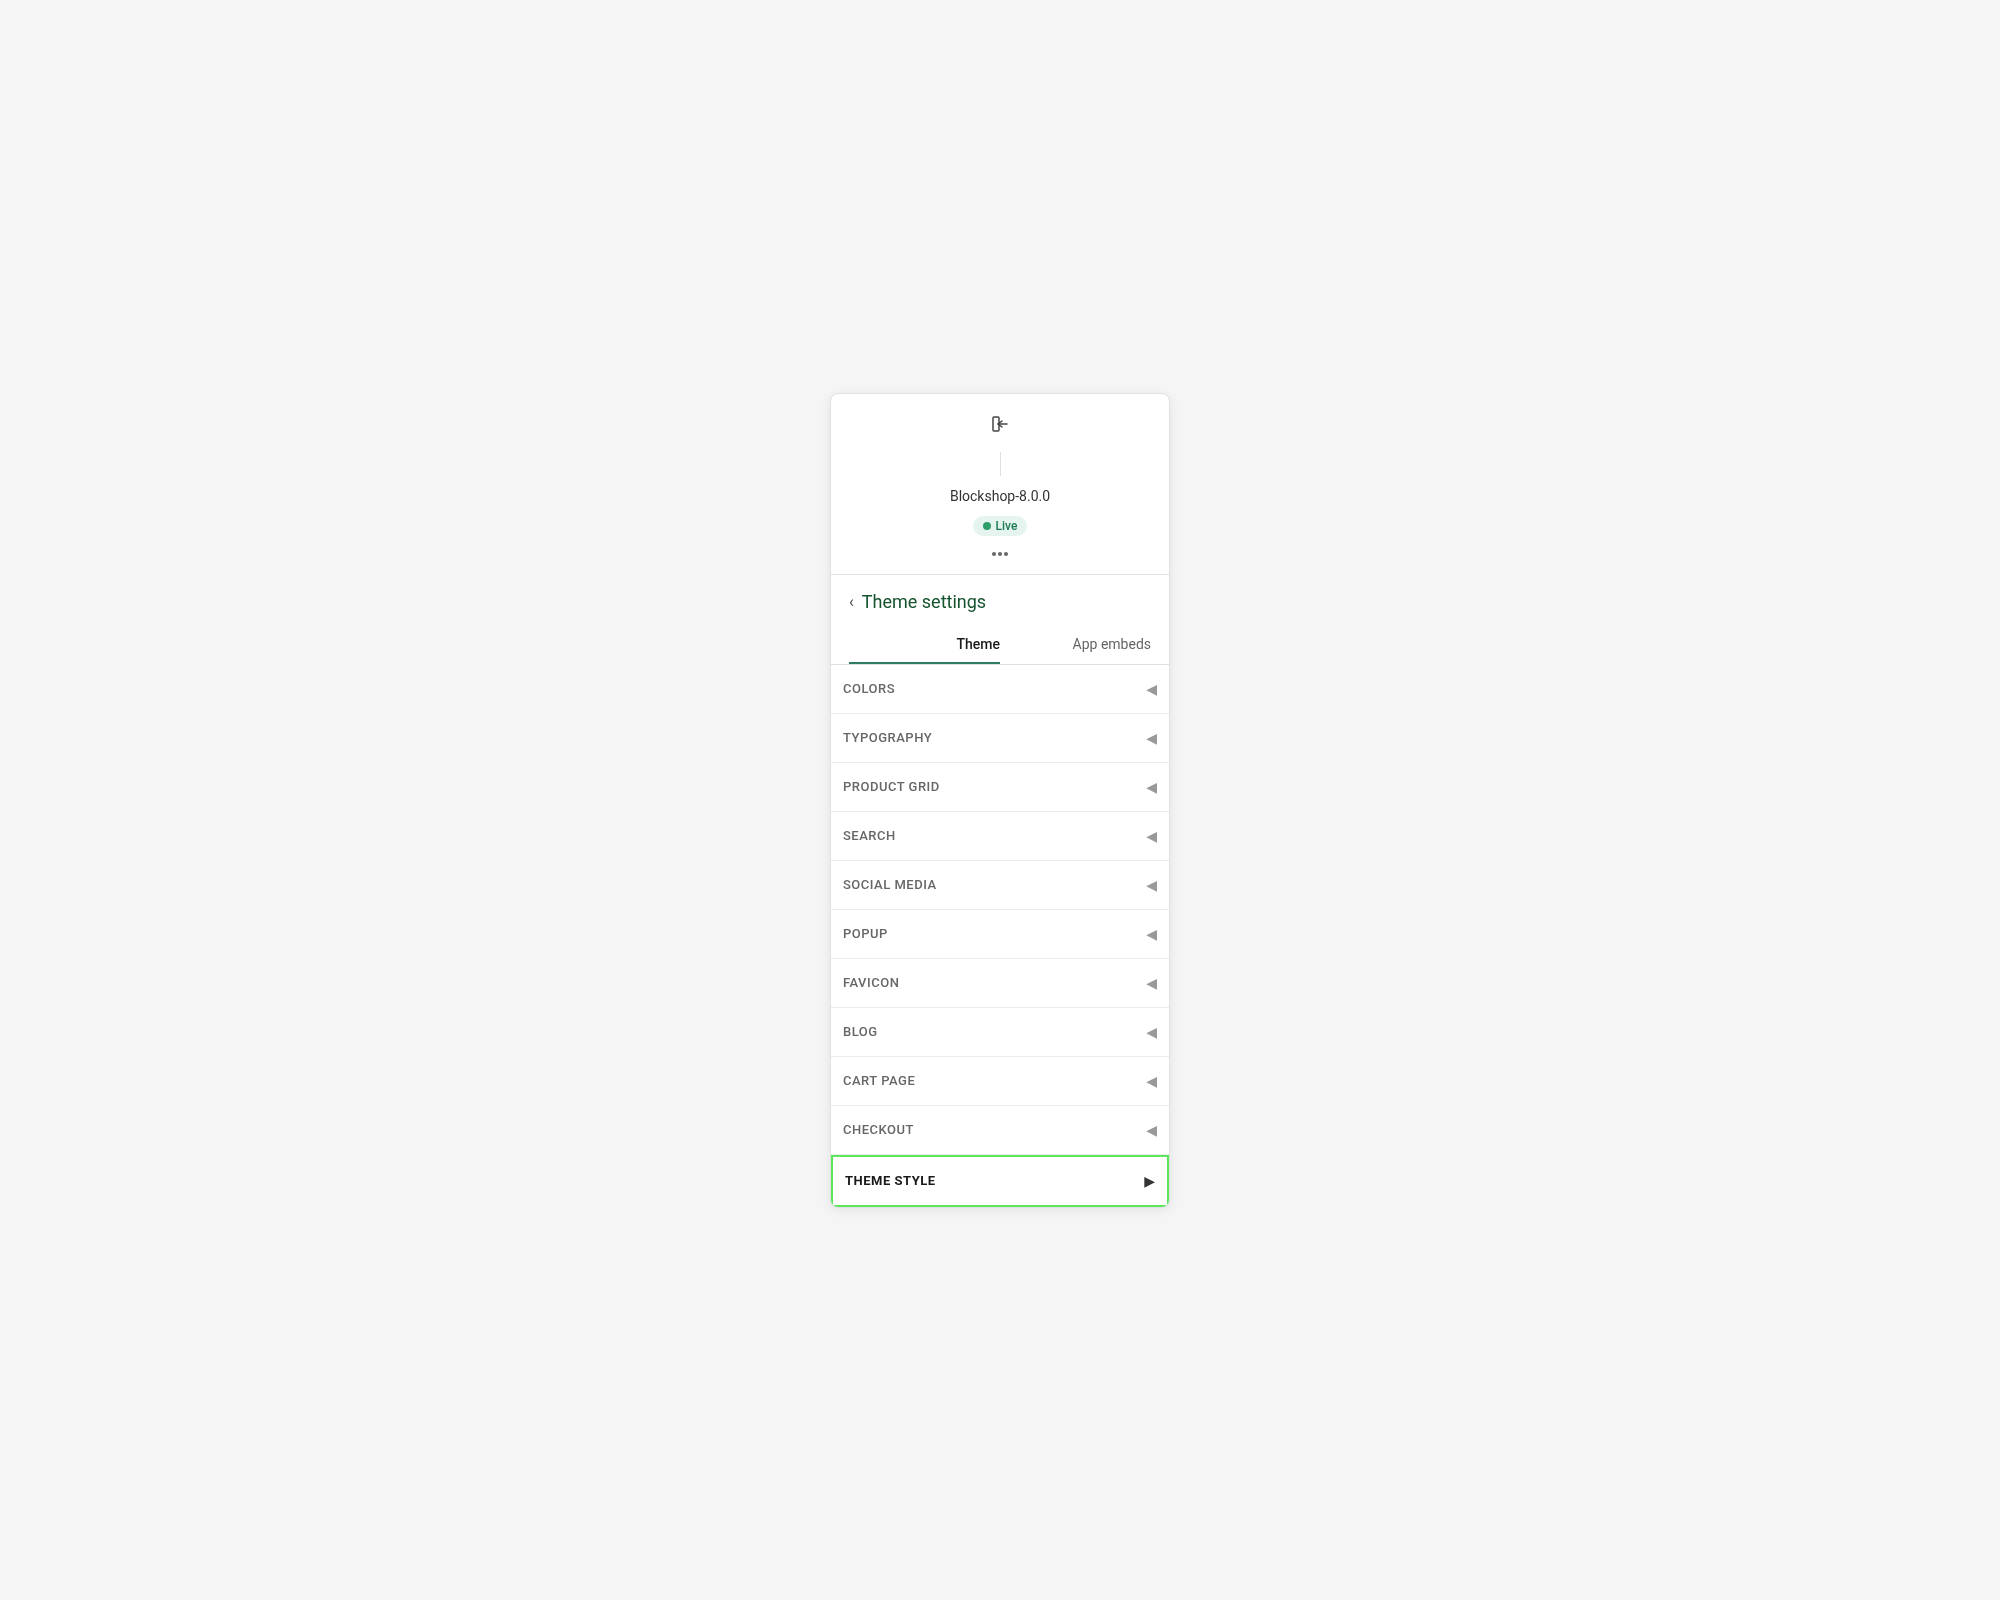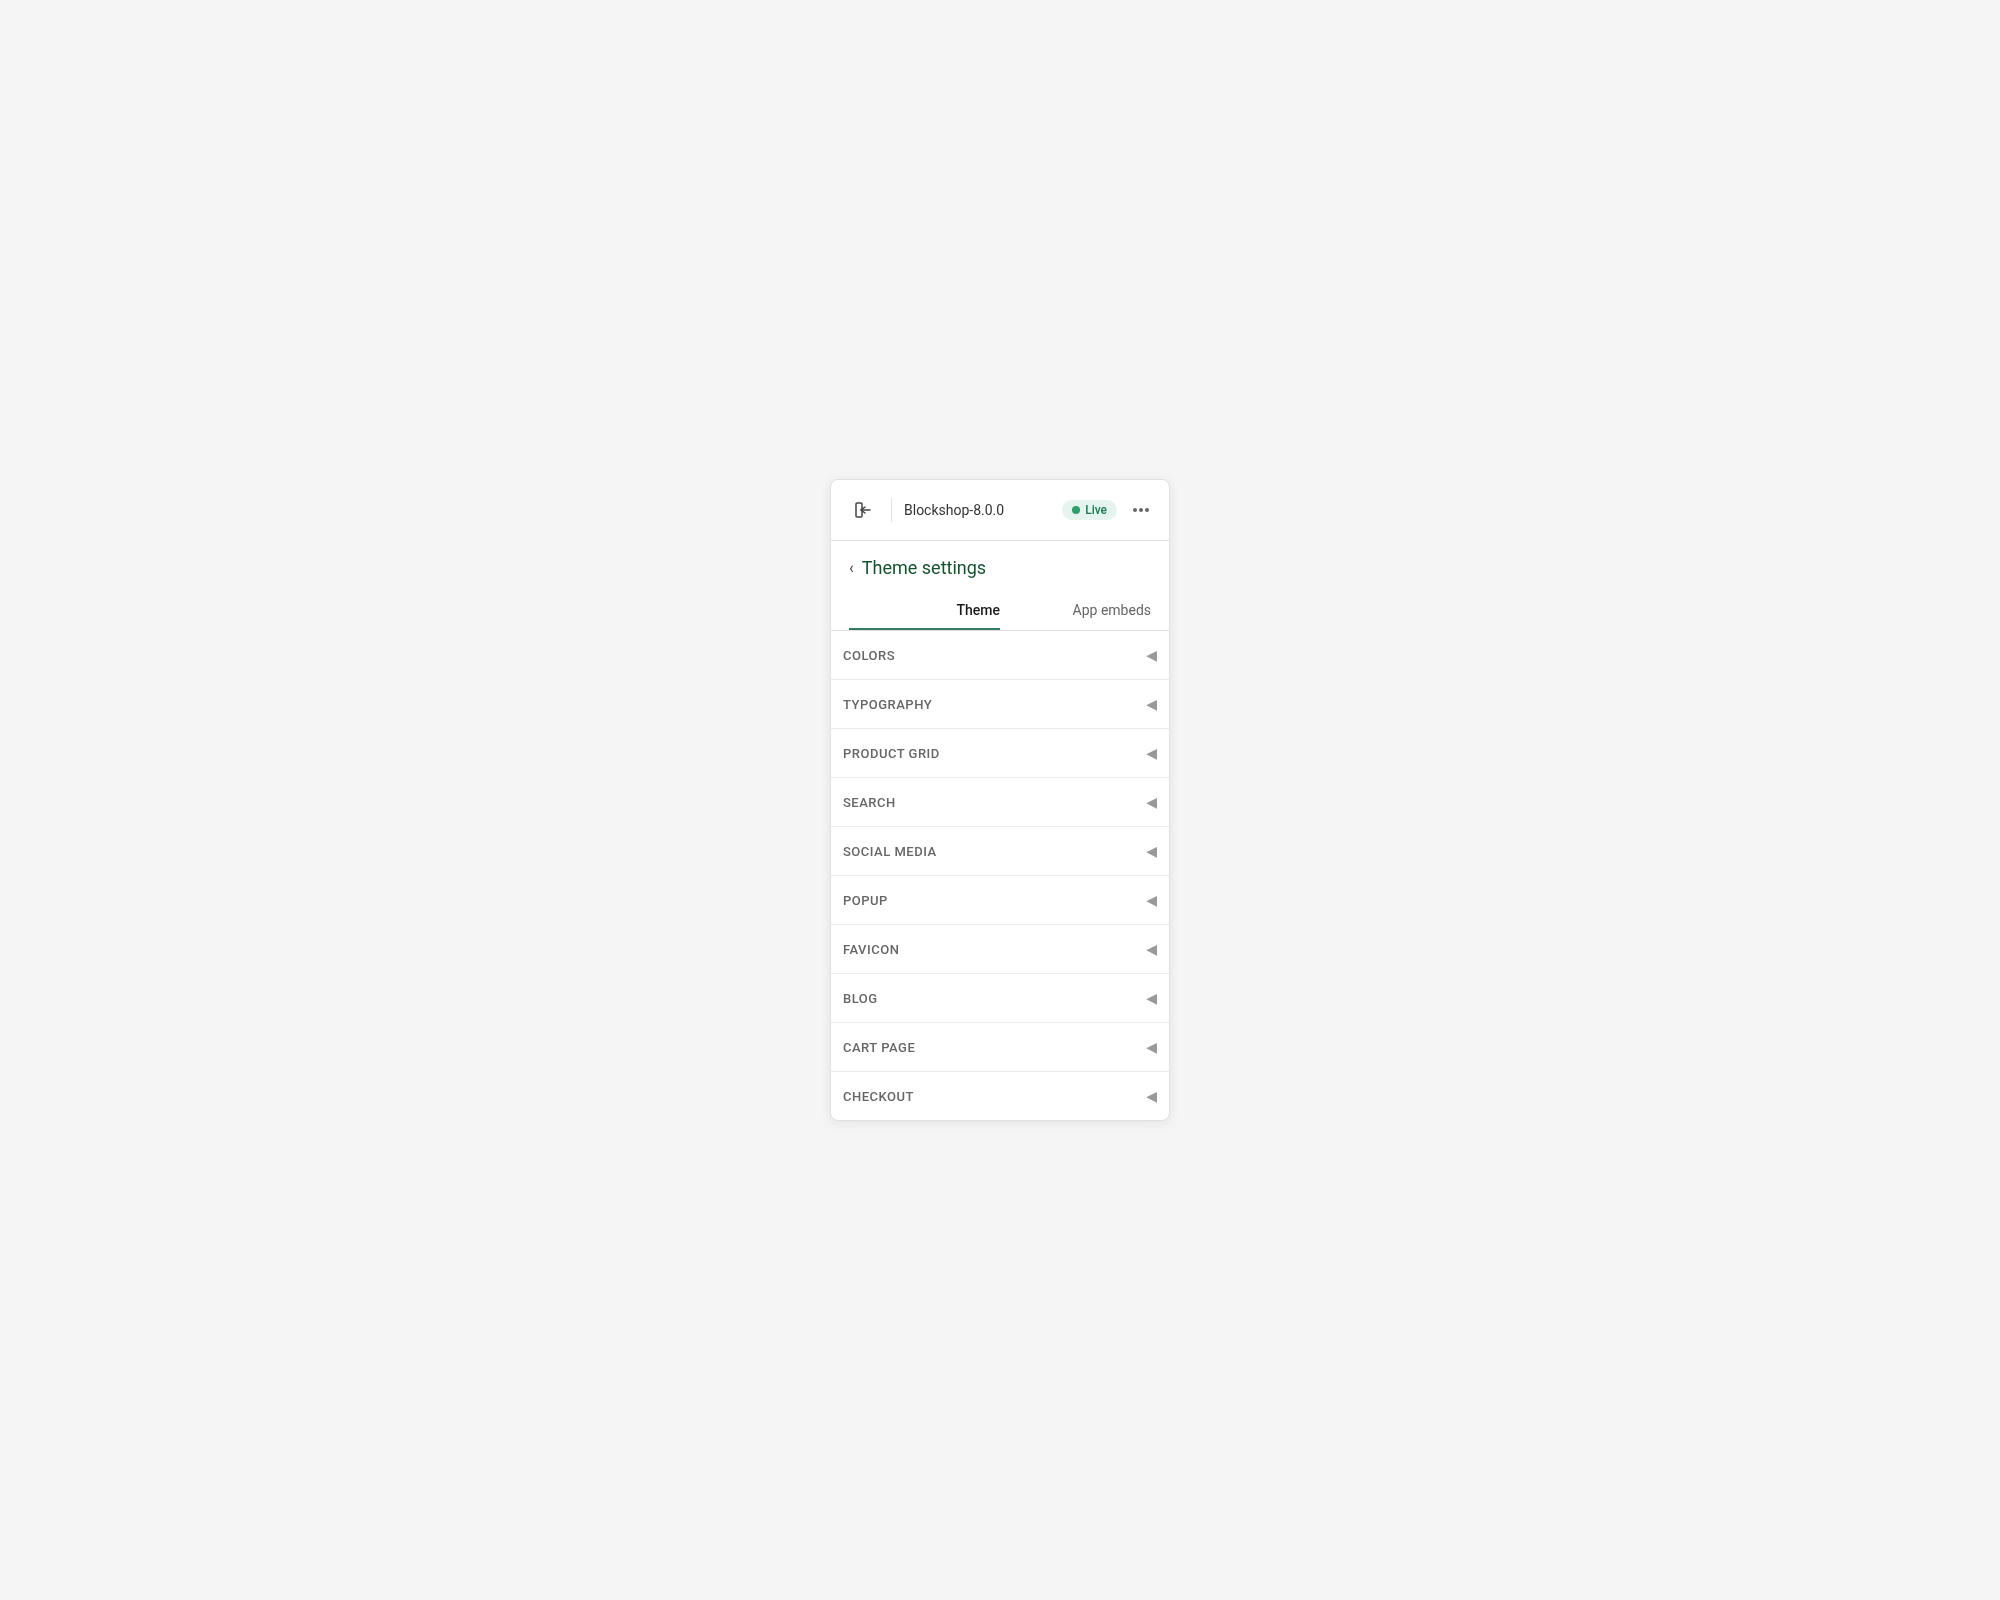--- a/index.html
+++ b/index.html
@@ -26,20 +26,21 @@
       overflow: hidden;
     }
 
     
     .top-bar {
       display: flex;
       align-items: center;
       padding: 14px 16px;
       border-bottom: 1px solid #e0e0e0;
       gap: 12px;
+      flex-direction: column;
     }
 
     .top-bar-back {
       display: flex;
       align-items: center;
       justify-content: center;
       width: 32px;
       height: 32px;
       cursor: pointer;
       color: #444;
@@ -276,16 +277,20 @@
     <li class="menu-item">
       <span class="menu-item-label">CART PAGE</span>
       <span class="chevron-left">◀</span>
     </li>
 
     <li class="menu-item">
       <span class="menu-item-label">CHECKOUT</span>
       <span class="chevron-left">◀</span>
     </li>
 
+    <li class="menu-item theme-style">
+      <span class="menu-item-label">THEME STYLE</span>
+      <span class="chevron-right">▶</span>
+    </li>
 
   </ul>
 
 </div>
 
 </body></html>

